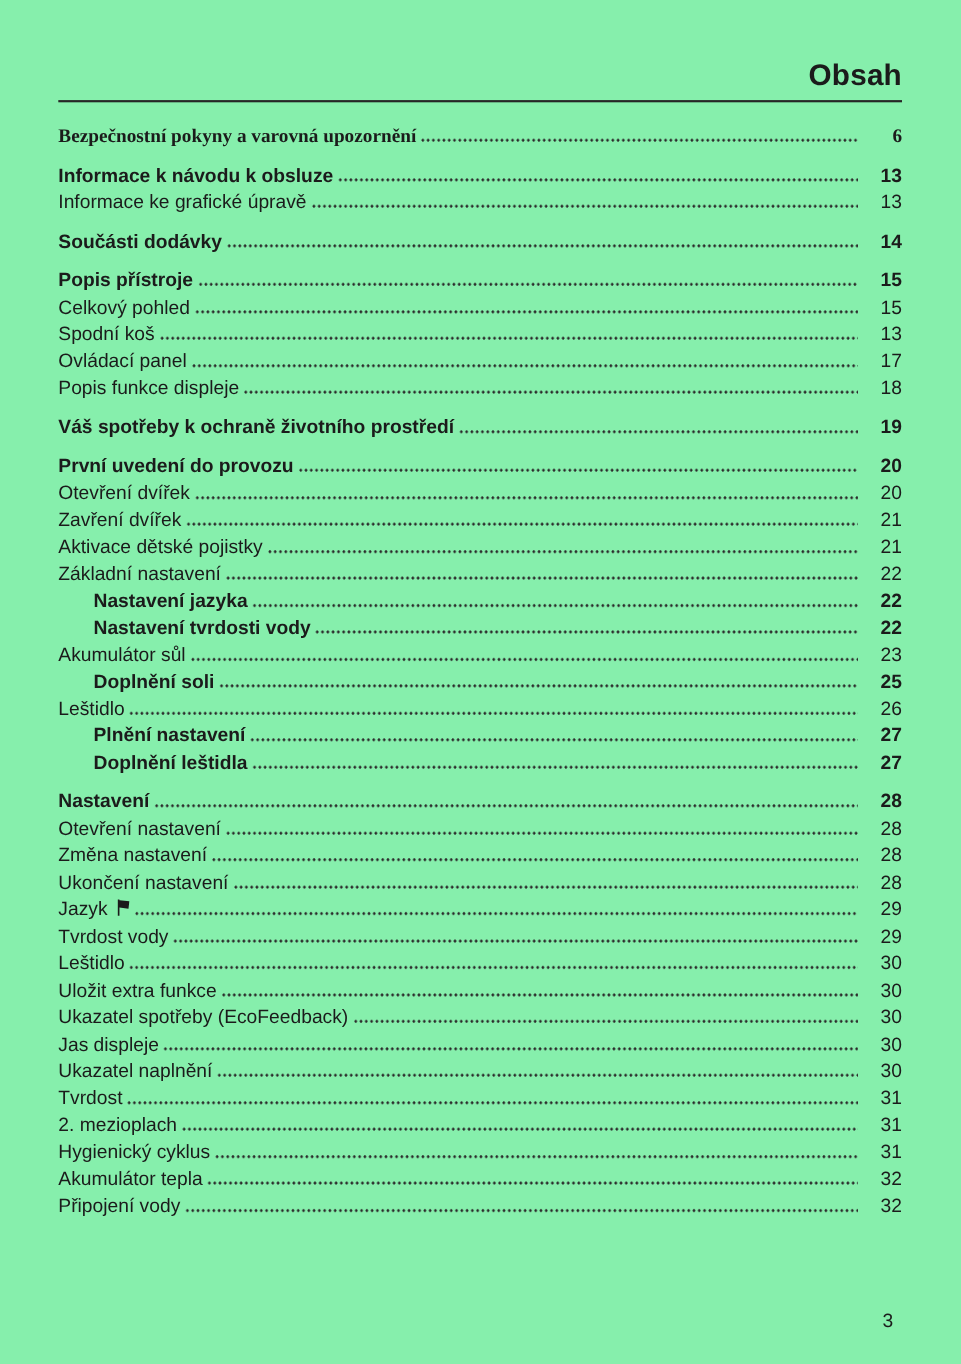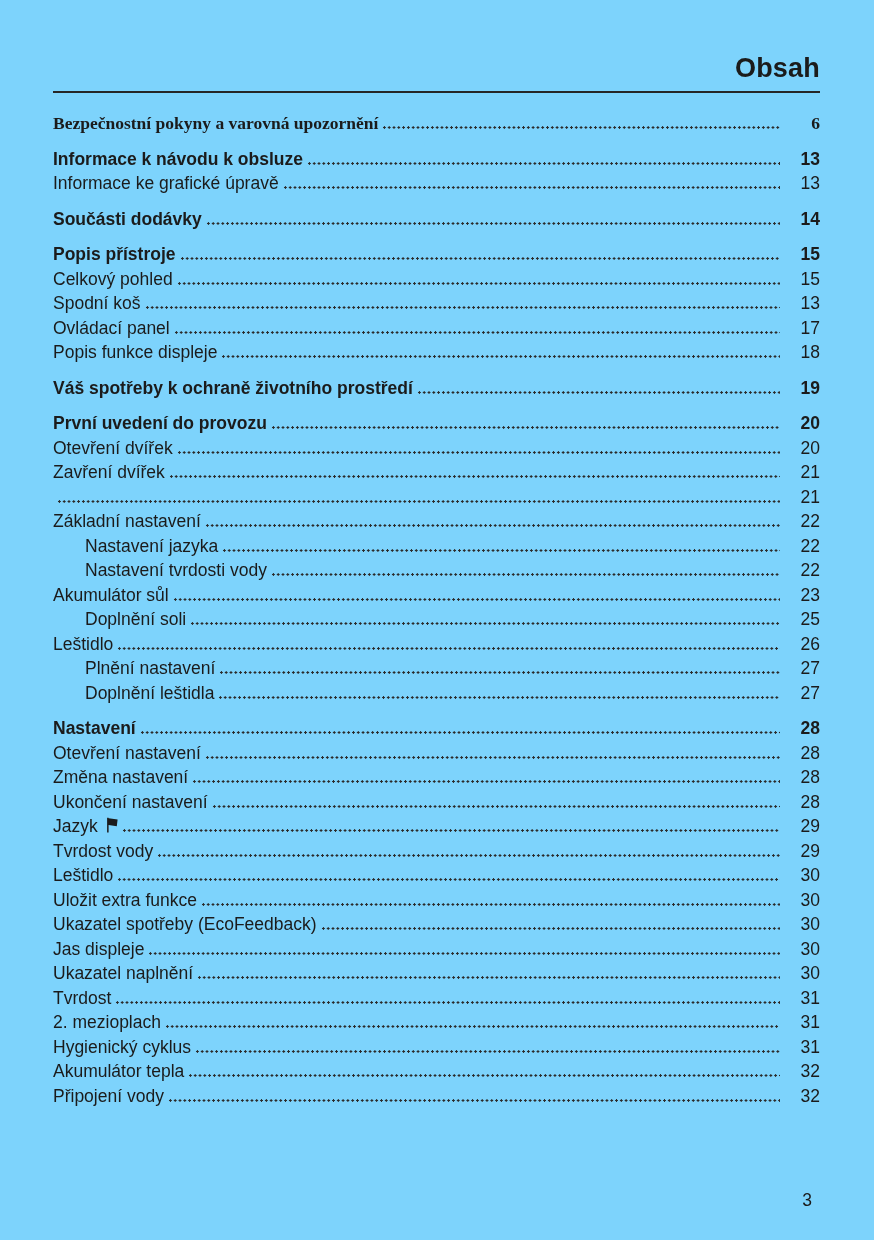--- a/index.html
+++ b/index.html
@@ -8,21 +8,21 @@
     width: 874px; height: 1240px;
     background: #ffffff;
     font-family: "Liberation Sans", sans-serif;
     color: #1b1b1b;
     -webkit-font-smoothing: antialiased;
   }
   .page {
     position: relative;
     width: 874px; height: 1240px;
     padding: 52px 54px 18px 53px;
-    background: #7dd3fc;
+    background: #86efac;
     overflow: hidden;
   }
   .header h1 {
     margin: 0;
     font-size: 27px;
     line-height: 33px;
     font-weight: bold;
     text-align: right;
     letter-spacing: 0.2px;
   }
@@ -35,21 +35,21 @@
   .toc-group { margin-top: 11px; }
   .toc-group:first-child { margin-top: 0; font-family: Liberation Serif, serif; }
   .row {
     display: flex;
     align-items: baseline;
     font-size: 17.5px;
     line-height: 24.5px;
     white-space: nowrap;
   }
   .row.bold { font-weight: bold; }
-  .row.indent { padding-left: 32px; }
+  .row.indent { padding-left: 32px; font-weight: bold; }
   .label-wrap { flex: none; }
   .flag { display: none; margin-left: 7px; }
   .row.has-icon .flag { display: inline-block; }
   .flag svg { vertical-align: -1px; }
   .dots {
     flex: 1 1 auto;
     min-width: 14px;
     height: 3px;
     margin-left: 4px;
     background-image: radial-gradient(circle, #2b2b2b 1.1px, rgba(0,0,0,0) 1.4px);
@@ -151,20 +151,21 @@
     <span class="label-wrap"><span>Otevření dvířek</span></span>
     <span class="dots"></span>
     <span class="pagenum">20</span>
   </div>
         <div class="row">
     <span class="label-wrap"><span>Zavření dvířek</span></span>
     <span class="dots"></span>
     <span class="pagenum">21</span>
   </div>
         <div class="row">
+    <span class="label-wrap"><span>Aktivace dětské pojistky</span></span>
     <span class="dots"></span>
     <span class="pagenum">21</span>
   </div>
         <div class="row">
     <span class="label-wrap"><span>Základní nastavení</span></span>
     <span class="dots"></span>
     <span class="pagenum">22</span>
   </div>
         <div class="row indent">
     <span class="label-wrap"><span>Nastavení jazyka</span></span>

